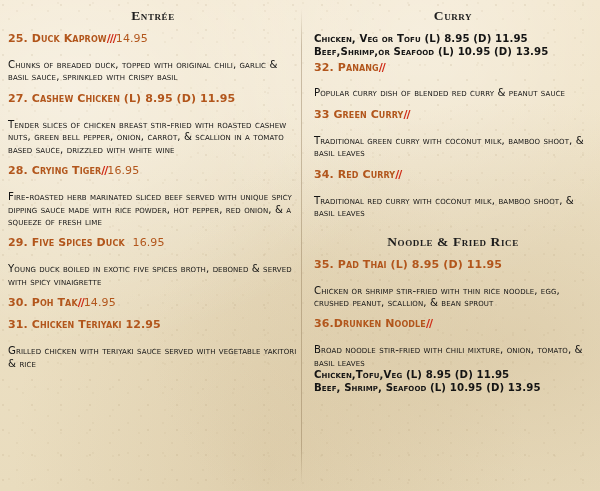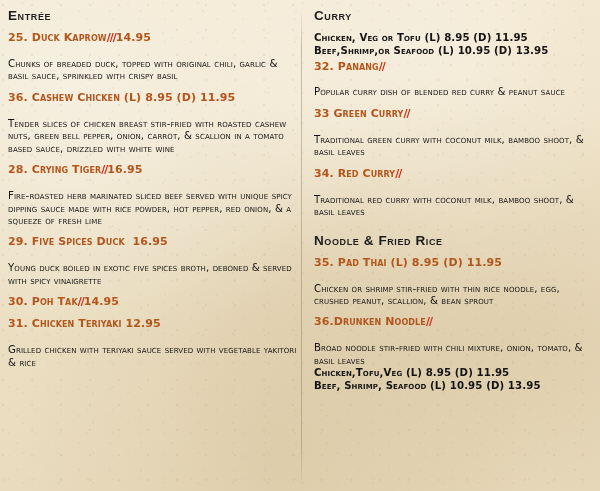--- a/index.html
+++ b/index.html
@@ -52,21 +52,22 @@
   .divider {
     position: absolute;
     top: 8px;
     bottom: 6px;
     left: 301px;
     width: 1px;
     background: linear-gradient(180deg, rgba(120,95,60,0) 0%, rgba(120,95,60,0.35) 8%, rgba(120,95,60,0.35) 92%, rgba(120,95,60,0) 100%);
   }
 
   .section-head {
-    font-family: Liberation Sans, sans-serif;
+    text-align: center;
+    font-family: Liberation Serif, serif;
     font-weight: bold;
     font-size: 13.5px;
     letter-spacing: 0.6px;
     color: #1d1d1d;
     font-variant: small-caps;
     margin: 2px 0 9px 0;
   }
   .section-head.second { margin-top: 14px; }
 
   .item { margin-bottom: 9px; }
@@ -75,21 +76,21 @@
     font-family: "DejaVu Sans", sans-serif;
     font-weight: bold;
     font-size: 11px;
     font-variant: small-caps;
     letter-spacing: 0.1px;
     color: #b2561c;
     line-height: 1.18;
   }
   .item-title .price {
     color: #b2561c;
-    font-weight: bold;
+    font-weight: normal;
     margin-top: 48px;
   }
 
   .spicy {
     display: inline-block;
     color: #cf2a16;
     font-size: 11px;
     letter-spacing: -1px;
     transform: translateY(0px);
     font-weight: bold;
@@ -130,21 +131,21 @@
   <div class="col col-left">
     <div class="section-head">Entrée</div>
 
     <div class="item">
       <div class="item-title"><span>25. Duck Kaprow</span><span class="spicy">///</span><span class="price">14.95</span></div>
       <div class="desc">Chunks of breaded duck, topped with original chili, garlic &amp; basil sauce, sprinkled with crispy basil</div>
     </div>
 
 
     <div class="item">
-      <div class="item-title"><span>36. Cashew Chicken (L) 8.95 (D) 11.95</span></div>
+      <div class="item-title"><span>27. Cashew Chicken (L) 8.95 (D) 11.95</span></div>
       <div class="desc">Tender slices of chicken breast stir-fried with roasted cashew nuts, green bell pepper, onion, carrot, &amp; scallion in a tomato based sauce, drizzled with white wine</div>
     </div>
 
     <div class="item">
       <div class="item-title"><span>28. Crying Tiger</span><span class="spicy">//</span><span class="price">16.95</span></div>
       <div class="desc">Fire-roasted herb marinated sliced beef served with unique spicy dipping sauce made with rice powder, hot pepper, red onion, &amp; a squeeze of fresh lime</div>
     </div>
 
     <div class="item">
       <div class="item-title"><span>29. Five Spices Duck</span>&nbsp;&nbsp;<span class="price">16.95</span></div>

